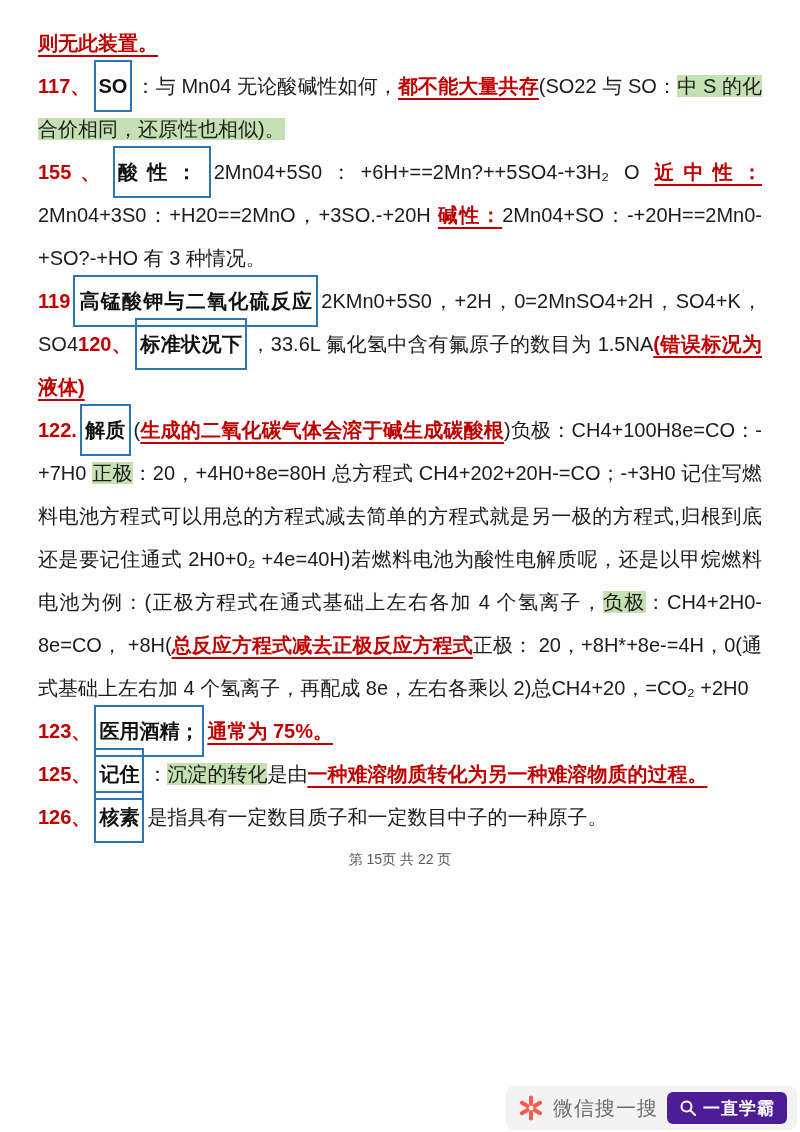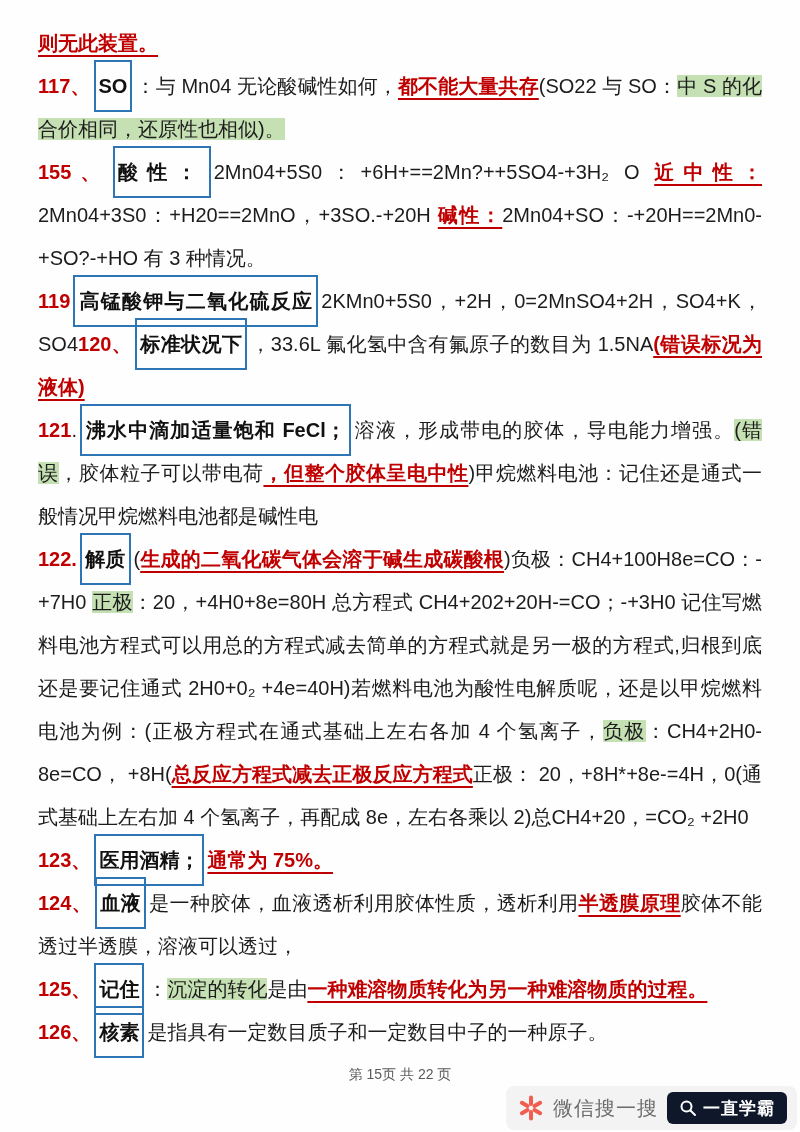--- a/index.html
+++ b/index.html
@@ -28,38 +28,36 @@
   .footer{
     width:100%;text-align:center;color:#595959;font-size:14px;margin-top:12px;
   }
   .watermark{
     position:absolute;right:3px;bottom:2px;height:44px;
     background:#f3f3f3;border-radius:8px;
     display:flex;align-items:center;gap:9px;padding:0 10px 0 12px;
   }
   .wm-brand{color:#6b6b6b;font-size:20px;letter-spacing:1px;}
   .wm-button{
-    background:#0f172a;color:#ffffff;border:none;border-radius:6px;
+    background:#4c1d95;color:#ffffff;border:none;border-radius:6px;
     height:32px;display:flex;align-items:center;gap:6px;padding:0 12px;
     font-size:17px;font-weight:600;letter-spacing:1px;
   }
   .icon{display:inline-flex;align-items:center;}
 </style>
 </head>
 <body>
 
 <div class="doc" id="doc">
     <p><span class="seg-redu">则无此装置。 </span></p>
     <p><span class="seg-num">117、</span><span class="seg-box">SO</span><span class="seg-plain">：与 Mn04 无论酸碱性如何，</span><span class="seg-redu">都不能大量共存</span><span class="seg-plain">(SO22 与 SO：</span><span class="seg-hl">中 S 的化合价相同，还原性也相似)。</span></p>
     <p><span class="seg-num">155、</span><span class="seg-box">酸性：</span><span class="seg-plain">2Mn04+5S0：+6H+==2Mn?++5SO4-+3H₂ O </span><span class="seg-redu">近中性：</span><span class="seg-plain">2Mn04+3S0：+H20==2MnO，+3SO.-+20H </span><span class="seg-redu">碱性：</span><span class="seg-plain">2Mn04+SO：-+20H==2Mn0-+SO?-+HO 有 3 种情况。</span></p>
     <p><span class="seg-num">119</span><span class="seg-box">高锰酸钾与二氧化硫反应</span><span class="seg-plain">2KMn0+5S0，+2H，0=2MnSO4+2H，SO4+K，SO4</span><span class="seg-num">120、</span><span class="seg-box">标准状况下</span><span class="seg-plain">，33.6L 氟化氢中含有氟原子的数目为 1.5NA</span><span class="seg-redu">(错误标况为液体)</span></p>
-    <p><span class="seg-num">121</span><span class="seg-plain">.</span><span class="seg-box">沸水中滴加适量饱和 FeCl；</span><span class="seg-plain">溶液，形成带电的胶体，导电能力增强。</span><span class="seg-hl">(错误</span><span class="seg-plain">，胶体粒子可以带电荷</span><span class="seg-redu">，但整个胶体呈电中性</span><span class="seg-plain">)甲烷燃料电池：记住还是通式一般情况甲烷燃料电池都是碱性电</span></p>
     <p><span class="seg-num">122.</span><span class="seg-box">解质</span><span class="seg-plain">(</span><span class="seg-redu">生成的二氧化碳气体会溶于碱生成碳酸根</span><span class="seg-plain">)负极：CH4+100H8e=CO：-+7H0 </span><span class="seg-hl">正极</span><span class="seg-plain">：20，+4H0+8e=80H 总方程式 CH4+202+20H-=CO；-+3H0 记住写燃料电池方程式可以用总的方程式减去简单的方程式就是另一极的方程式,归根到底还是要记住通式 2H0+0₂ +4e=40H)若燃料电池为酸性电解质呢，还是以甲烷燃料电池为例：(正极方程式在通式基础上左右各加 4 个氢离子，</span><span class="seg-hl">负极</span><span class="seg-plain">：CH4+2H0-8e=CO， +8H(</span><span class="seg-redu">总反应方程式减去正极反应方程式</span><span class="seg-plain">正极： 20，+8H*+8e-=4H，0(通式基础上左右加 4 个氢离子，再配成 8e，左右各乘以 2)总CH4+20，=CO₂ +2H0</span></p>
     <p><span class="seg-num">123、</span><span class="seg-box">医用酒精；</span><span class="seg-redu">通常为 75%。 </span></p>
-    <p><span class="seg-num">124、</span><span class="seg-box">血液</span><span class="seg-plain">是一种胶体，血液透析利用胶体性质，透析利用</span><span class="seg-redu">半透膜原理</span><span class="seg-plain">胶体不能透过半透膜，溶液可以透过，</span></p>
     <p><span class="seg-num">125、</span><span class="seg-box">记住</span><span class="seg-plain">：</span><span class="seg-hl">沉淀的转化</span><span class="seg-plain">是由</span><span class="seg-redu">一种难溶物质转化为另一种难溶物质的过程。 </span></p>
     <p><span class="seg-num">126、</span><span class="seg-box">核素</span><span class="seg-plain">是指具有一定数目质子和一定数目中子的一种原子。</span></p>
   </div>
 
 <div class="footer">第 15页 共 22 页</div>
 
 <div class="watermark">
   <span class="icon">
     <svg width="26" height="26" viewBox="0 0 26 26">
       <g stroke="#f25b4f" stroke-width="4" stroke-linecap="round">

